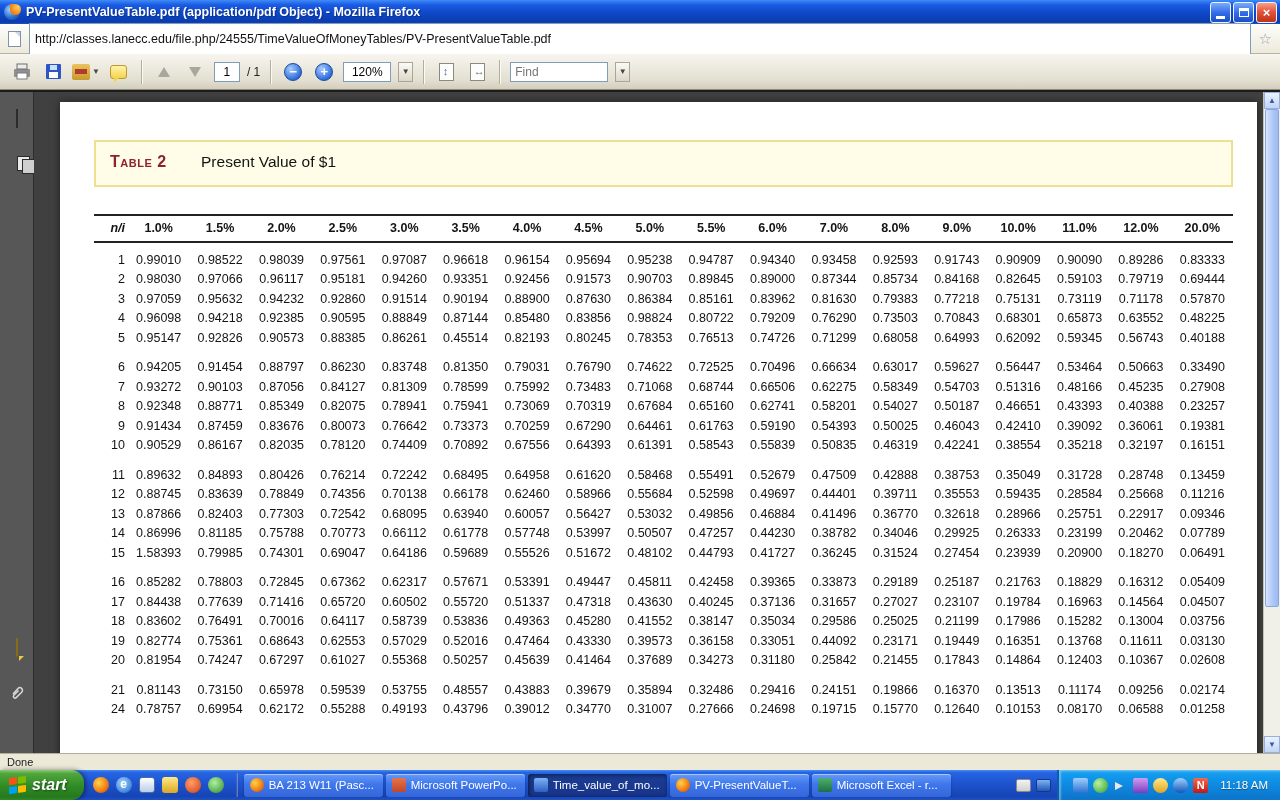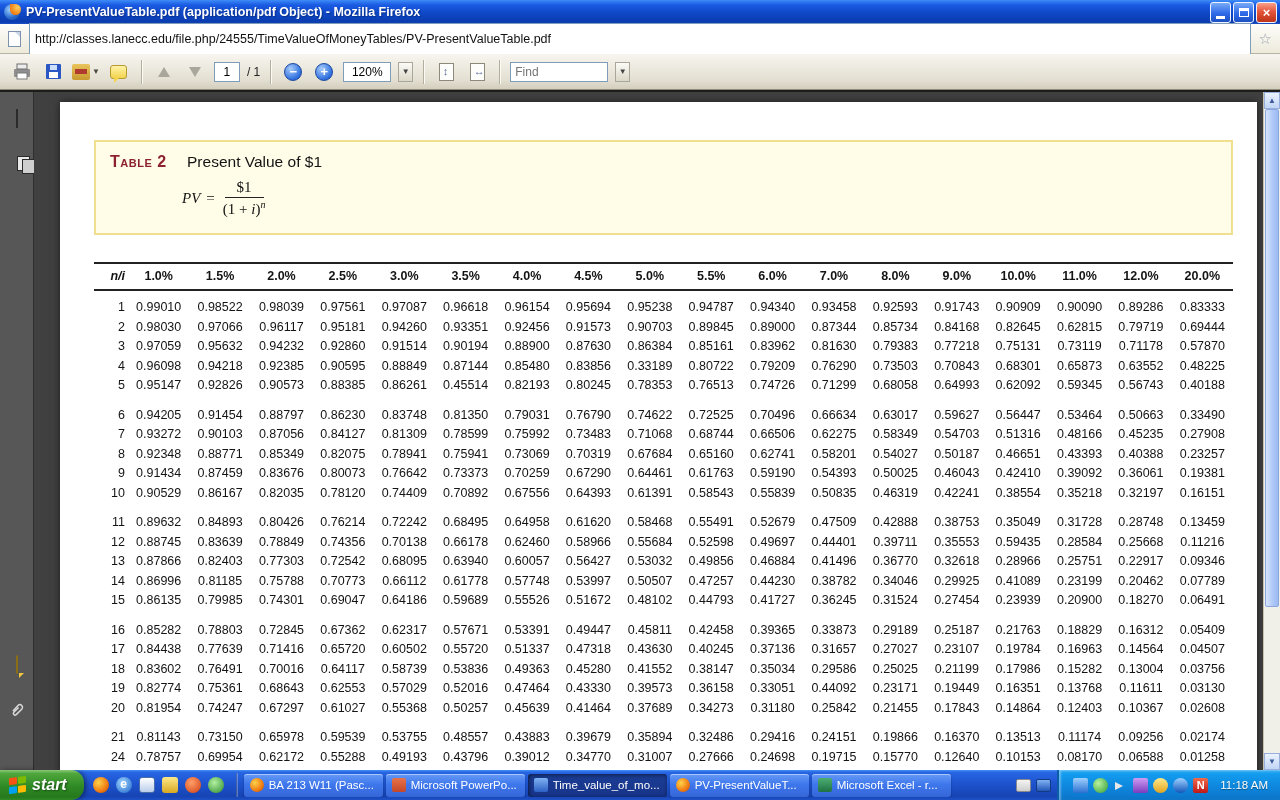--- a/index.html
+++ b/index.html
@@ -55,21 +55,21 @@
   .bookicon::before, .bookicon::after { content:""; position:absolute; width:11px; height:13px; background:#e9e9e9; border:1px solid #2b2b2b; }
   .bookicon::after { left:5px; top:3px; background:#cfcfcf; }
   .commenticon { width:16px; height:13px; background:linear-gradient(#FFE98A,#F2C93C); border:1px solid #8a6d14; border-radius:2px; position:relative; }
   .commenticon::after { content:""; position:absolute; left:2px; bottom:-5px; border-style:solid; border-width:5px 5px 0 0; border-color:#F2C93C transparent transparent transparent; }
 
   .docarea { flex:1; position:relative; background:#404040; overflow:hidden; }
   .page { position:absolute; left:26px; top:10px; width:1197px; height:1400px; background:#ffffff; box-shadow:0 0 8px rgba(0,0,0,.55); padding:38px 24px 0 34px; }
 
   .headerbox { background:#FFFCE8; border:2px solid #EFDF8E; padding:11px 18px 14px 14px; }
   .tbllabel { color:#8E2130; font-weight:bold; font-size:16px; font-variant:small-caps; letter-spacing:.5px; }
-  .tbltitle { color:#141414; font-size:15.5px; margin-left:16px; }
+  .tbltitle { color:#141414; font-size:15.5px; margin-left:30px; }
   .formula { display:flex; align-items:center; margin:8px 0 0 72px; font-family:"Liberation Serif", serif; font-size:15px; color:#111; }
   .formula .var { font-style:italic; }
   .frac { display:inline-flex; flex-direction:column; align-items:center; margin-left:8px; line-height:1.15; }
   .frac .num { padding:0 12px 1px; border-bottom:1px solid #222; }
   .frac .den { padding-top:1px; }
   .frac sup { font-size:10px; }
   .eqsign { margin-left:6px; }
 
   .pvtable { margin-top:8px; color:#141414; }
   .thead { display:flex; border-top:2px solid #222; border-bottom:2px solid #222; padding:5px 0 6px; font-weight:bold; font-size:12.5px;margin-top:27px; }
@@ -212,28 +212,20 @@
       </span>
     </div>
 
     <div class="docarea">
       <div class="page">
         <div class="headerbox">
           <div>
             <span class="tbllabel">Table 2</span>
             <span class="tbltitle">Present Value of $1</span>
           </div>
-          <div class="formula">
-            <span class="var">PV</span>
-            <span class="eqsign">=</span>
-            <span class="frac">
-              <span class="num">$1</span>
-              <span class="den"><span>(1 + </span><i>i</i><span>)</span><sup><i>n</i></sup></span>
-            </span>
-          </div>
         </div>
 
         <div class="pvtable">
           <div class="thead">
               <div class="tcell ncol">n/i</div>
               <div class="tcell">1.0%</div>
               <div class="tcell">1.5%</div>
               <div class="tcell">2.0%</div>
               <div class="tcell">2.5%</div>
               <div class="tcell">3.0%</div>
@@ -283,21 +275,21 @@
                 <div class="tcell">0.93351</div>
                 <div class="tcell">0.92456</div>
                 <div class="tcell">0.91573</div>
                 <div class="tcell">0.90703</div>
                 <div class="tcell">0.89845</div>
                 <div class="tcell">0.89000</div>
                 <div class="tcell">0.87344</div>
                 <div class="tcell">0.85734</div>
                 <div class="tcell">0.84168</div>
                 <div class="tcell">0.82645</div>
-                <div class="tcell">0.62815</div>
+                <div class="tcell">0.59103</div>
                 <div class="tcell">0.79719</div>
                 <div class="tcell">0.69444</div>
               </div>
               <div class="trow">
                 <div class="tcell ncol">3</div>
                 <div class="tcell">0.97059</div>
                 <div class="tcell">0.95632</div>
                 <div class="tcell">0.94232</div>
                 <div class="tcell">0.92860</div>
                 <div class="tcell">0.91514</div>
@@ -318,21 +310,21 @@
               <div class="trow">
                 <div class="tcell ncol">4</div>
                 <div class="tcell">0.96098</div>
                 <div class="tcell">0.94218</div>
                 <div class="tcell">0.92385</div>
                 <div class="tcell">0.90595</div>
                 <div class="tcell">0.88849</div>
                 <div class="tcell">0.87144</div>
                 <div class="tcell">0.85480</div>
                 <div class="tcell">0.83856</div>
-                <div class="tcell">0.33189</div>
+                <div class="tcell">0.98824</div>
                 <div class="tcell">0.80722</div>
                 <div class="tcell">0.79209</div>
                 <div class="tcell">0.76290</div>
                 <div class="tcell">0.73503</div>
                 <div class="tcell">0.70843</div>
                 <div class="tcell">0.68301</div>
                 <div class="tcell">0.65873</div>
                 <div class="tcell">0.63552</div>
                 <div class="tcell">0.48225</div>
               </div>
@@ -536,28 +528,28 @@
                 <div class="tcell">0.66112</div>
                 <div class="tcell">0.61778</div>
                 <div class="tcell">0.57748</div>
                 <div class="tcell">0.53997</div>
                 <div class="tcell">0.50507</div>
                 <div class="tcell">0.47257</div>
                 <div class="tcell">0.44230</div>
                 <div class="tcell">0.38782</div>
                 <div class="tcell">0.34046</div>
                 <div class="tcell">0.29925</div>
-                <div class="tcell">0.41089</div>
+                <div class="tcell">0.26333</div>
                 <div class="tcell">0.23199</div>
                 <div class="tcell">0.20462</div>
                 <div class="tcell">0.07789</div>
               </div>
               <div class="trow">
                 <div class="tcell ncol">15</div>
-                <div class="tcell">0.86135</div>
+                <div class="tcell">1.58393</div>
                 <div class="tcell">0.79985</div>
                 <div class="tcell">0.74301</div>
                 <div class="tcell">0.69047</div>
                 <div class="tcell">0.64186</div>
                 <div class="tcell">0.59689</div>
                 <div class="tcell">0.55526</div>
                 <div class="tcell">0.51672</div>
                 <div class="tcell">0.48102</div>
                 <div class="tcell">0.44793</div>
                 <div class="tcell">0.41727</div>
@@ -725,20 +717,23 @@
 
     <div class="vscroll">
       <span class="sbtn">▲</span>
       <span class="strack">
           <span class="sthumb"></span>
         </span>
       <span class="sbtn">▼</span>
     </div>
   </div>
 
+  <div class="statusbar">
+    <span>Done</span>
+  </div>
 
   <div class="taskbar">
     <div class="startbtn">
       <span class="flag">
           <i class="fr"></i>
           <i class="fg"></i>
           <i class="fb"></i>
           <i class="fy"></i>
         </span>
       <span>start</span>

